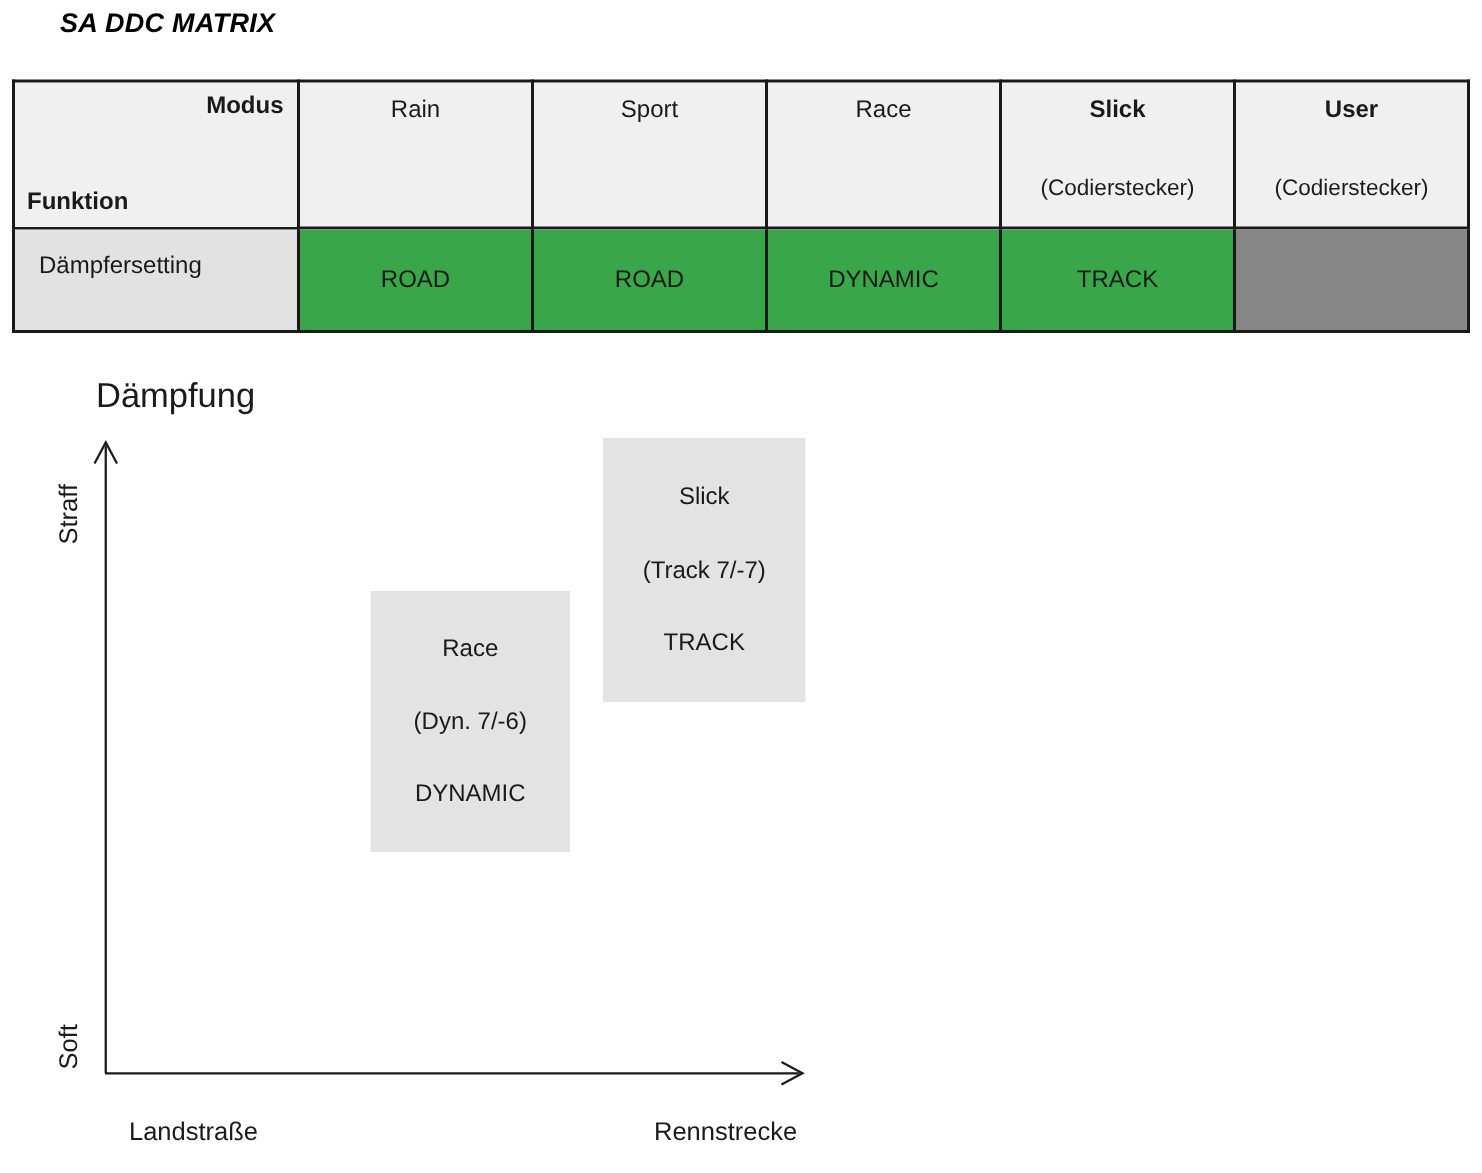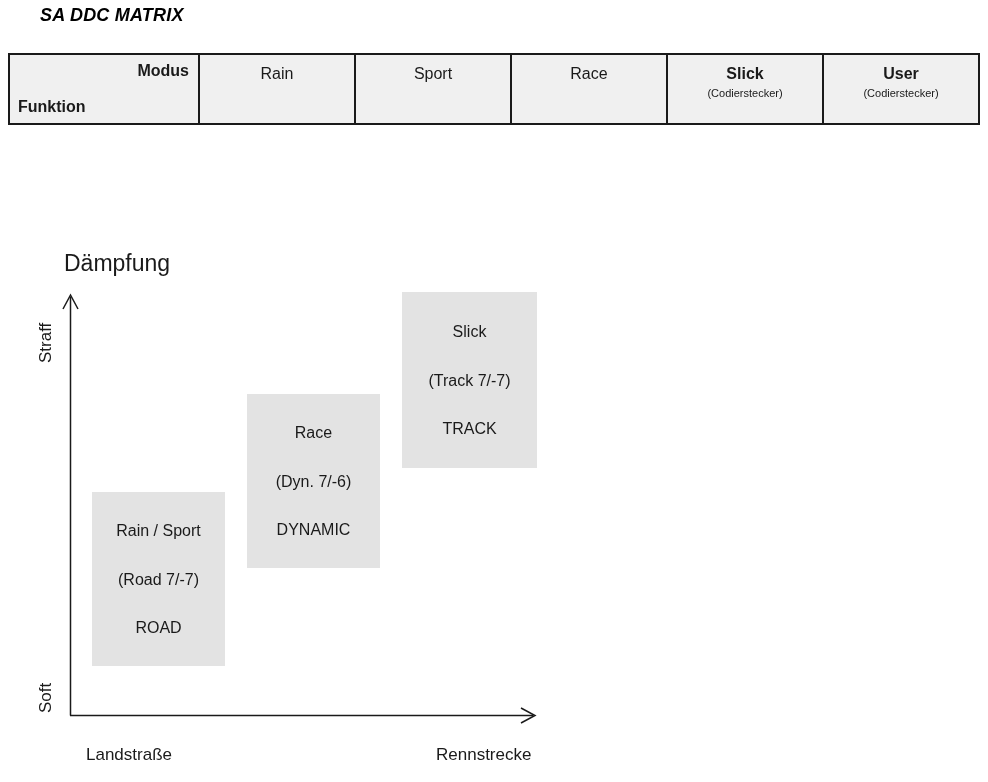--- a/index.html
+++ b/index.html
@@ -13,37 +13,37 @@
     letter-spacing: 0.2px; color: #000; margin-left: 32px;
   }
 
   
   table.matrix {
     position: absolute; left: 8px; top: 53px;
     border-collapse: collapse; table-layout: fixed;
     width: 970px; font-size: 16px;
   }
   table.matrix td, table.matrix th {
-    border: 2px solid #1a1a1a; padding: 0; overflow: hidden;
+    border: 2px solid #1a1a1a; padding: 16px; overflow: hidden;
   }
   tr.head th { height: 59px; vertical-align: top; text-align: center; font-weight: normal; padding-top: 9px; background: #f0f0f0; }
   tr.row-1 td { height: 64px; }
   tr.row-2 td { height: 35px; }
 
   th.corner { position: relative; background-color: #e2e2e2;
     background-image: linear-gradient(to bottom right,
       rgba(0,0,0,0) calc(50% - 1px), #3c3c3c calc(50% - 1px),
       #3c3c3c calc(50% + 1px), rgba(0,0,0,0) calc(50% + 1px));
   }
   th.corner .modus   { position: absolute; top: 7px;  right: 9px; font-weight: bold; }
   th.corner .funktion{ position: absolute; bottom: 7px; left: 8px; font-weight: bold; text-align: right; }
 
   .hdr-main { display: block; line-height: 20px; }
   .hdr-main.bold { font-weight: bold; }
-  .hdr-sub  { display: block; font-size: 11px; line-height: 19px; font-weight: normal; }
+  .hdr-sub  { display: block; font-size: 15px; line-height: 19px; font-weight: normal; margin-top: 32px; }
 
   td.row-label { background: #e2e2e2; vertical-align: top; text-align: left; padding: 7px 8px 0 8px; }
   td.cell-dark  { background: #878787; }
   td.cell-green { background: #3aa64a; text-align: center; vertical-align: middle; line-height: 20px; }
   td.cell-green.wrap { padding: 0 19px; }
 
   
   .axis-title { position: absolute; left: 64px; top: 250px; font-size: 23px; }
   .v-label { position: absolute; font-size: 17px; transform: rotate(-90deg); transform-origin: top left; white-space: nowrap; }
   .v-label.straff { left: 36px; top: 363px; }
@@ -99,41 +99,44 @@
           <span class="hdr-main bold">Slick</span>
           <span class="hdr-sub">(Codierstecker)</span>
         </th>
         <th>
           <span class="hdr-main bold">User</span>
           <span class="hdr-sub">(Codierstecker)</span>
         </th>
       </tr>
 
 
+      <tr class="row-2">
+        <td class="row-label">Dämpfersetting</td>
+        <td class="cell-green">ROAD</td>
+        <td class="cell-green">ROAD</td>
+        <td class="cell-green">DYNAMIC</td>
+        <td class="cell-green">TRACK</td>
+        <td class="cell-dark"></td>
+      </tr>
     </tbody>
   </table>
 
   <div class="axis-title">Dämpfung</div>
   <div class="v-label straff">Straff</div>
   <div class="v-label soft">Soft</div>
 
   <svg class="axes" width="988" height="782" viewBox="0 0 988 782">
     <g stroke="#1a1a1a" stroke-width="1.5" fill="none">
       <line x1="70.5" y1="715.5" x2="70.5" y2="297"></line>
       <path d="M63 309 L70.5 295 L78 309"></path>
       <line x1="70" y1="715.5" x2="533" y2="715.5"></line>
       <path d="M521 708 L535 715.5 L521 723"></path>
     </g>
   </svg>
 
-  <div class="dbox rain-sport">
-    <span>Rain / Sport</span>
-    <span>(Road 7/-7)</span>
-    <span>ROAD</span>
-  </div>
 
   <div class="dbox race">
     <span>Race</span>
     <span>(Dyn. 7/-6)</span>
     <span>DYNAMIC</span>
   </div>
 
   <div class="dbox slick">
     <span>Slick</span>
     <span>(Track 7/-7)</span>

